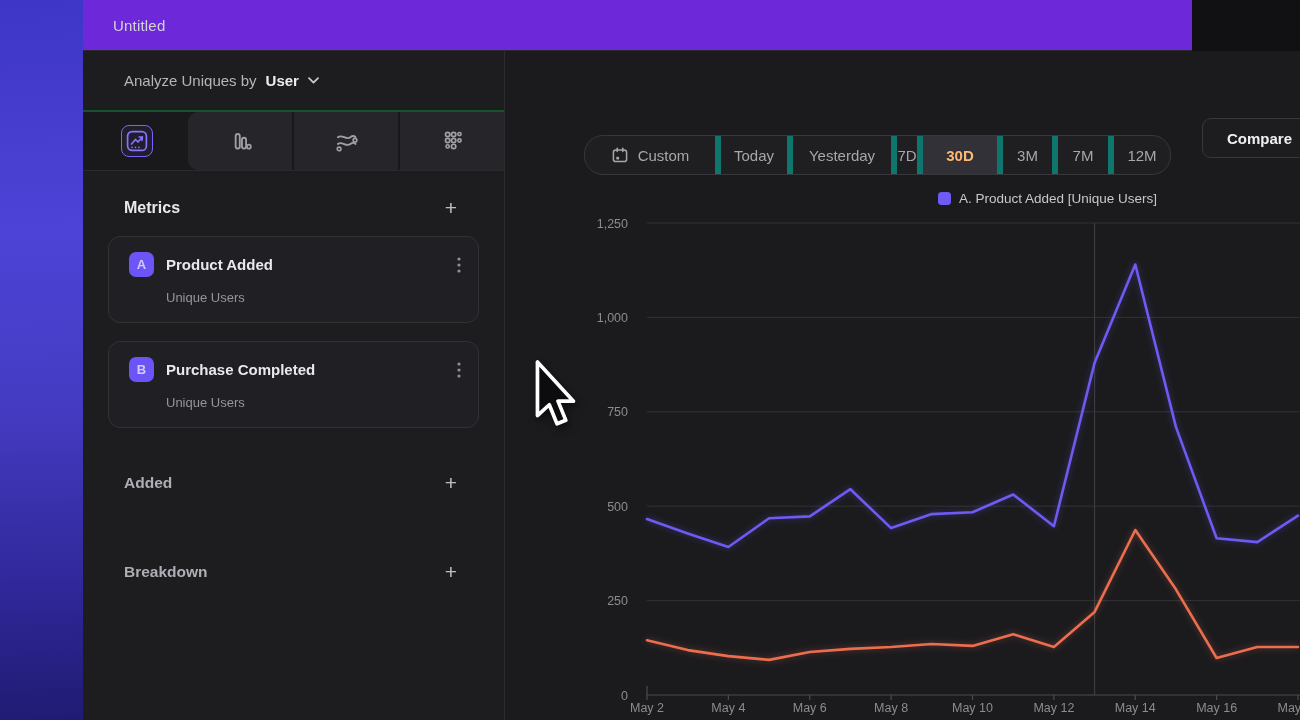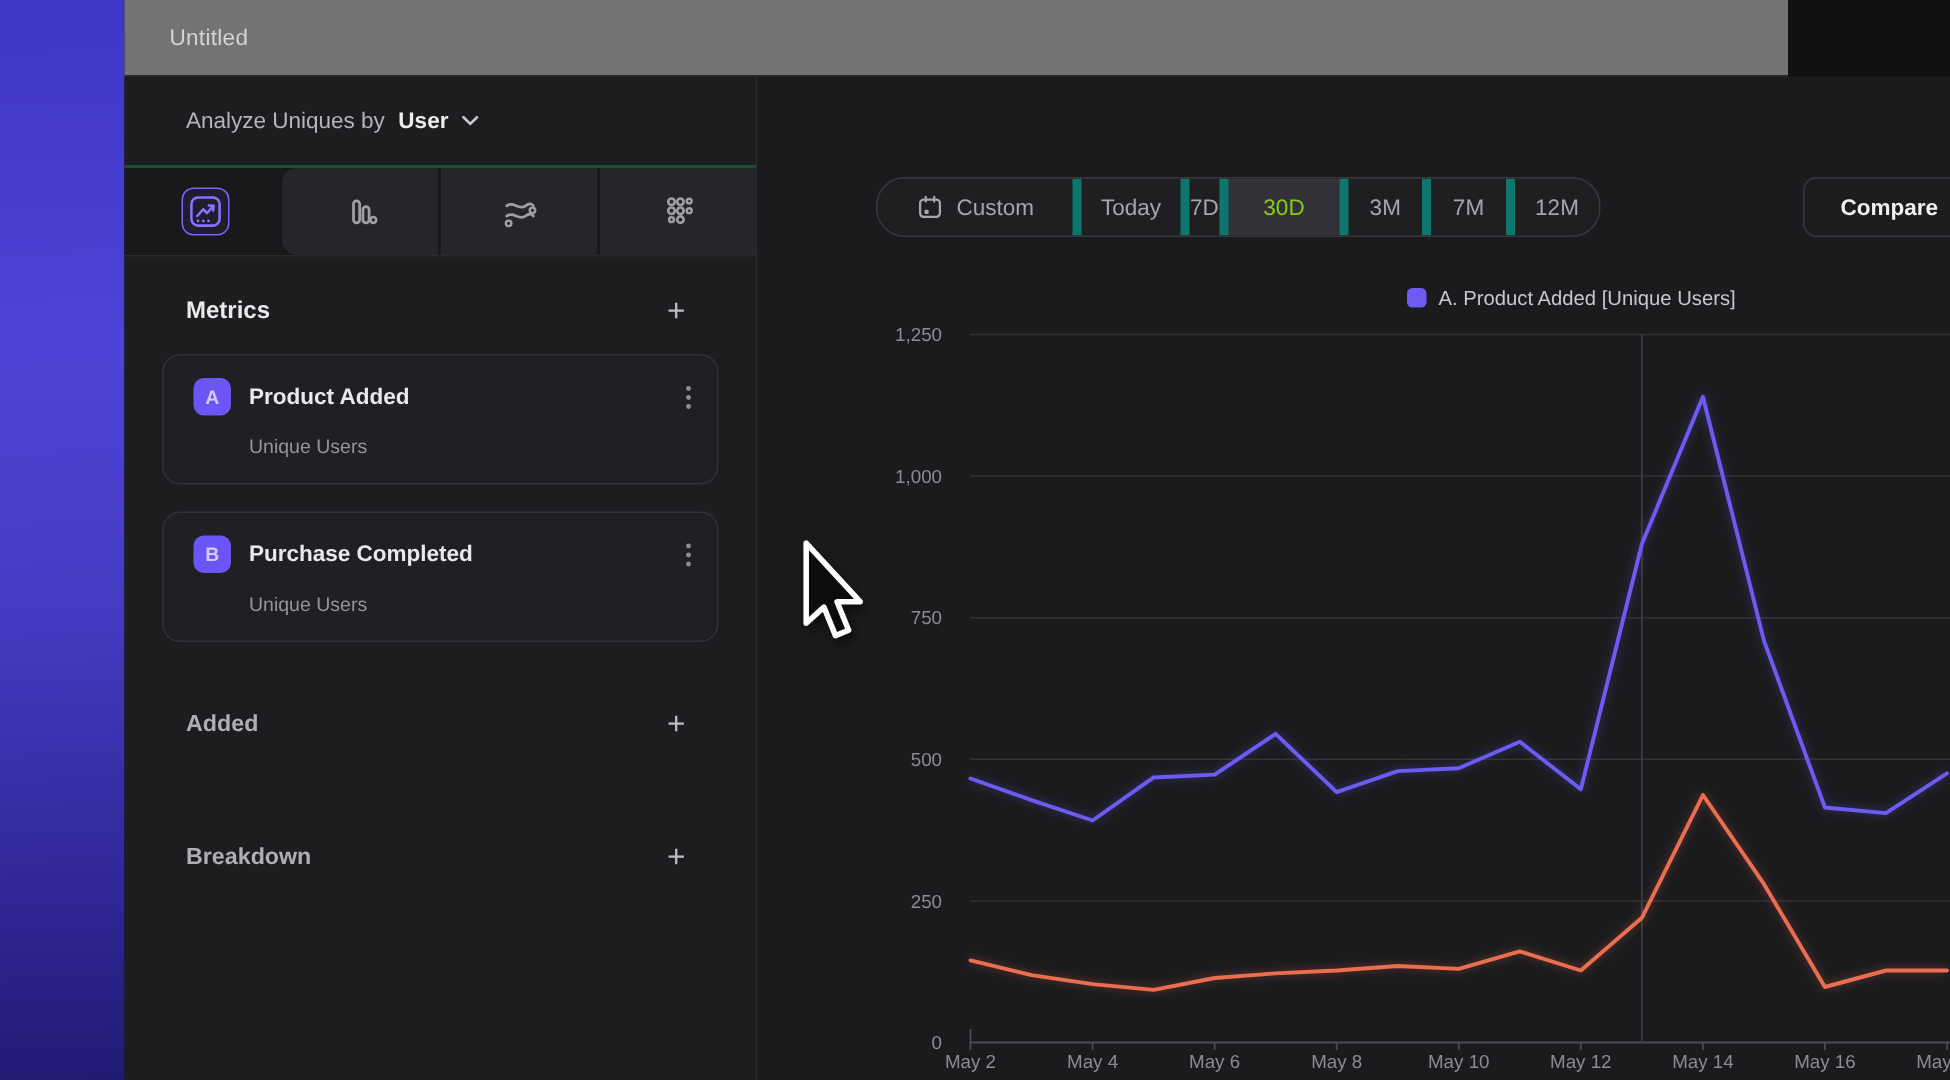--- a/index.html
+++ b/index.html
@@ -5,21 +5,21 @@
   * { margin:0; padding:0; box-sizing:border-box; }
   html,body { width:1300px; height:720px; overflow:hidden; background:#111113;
     font-family:"Liberation Sans", sans-serif; }
   .abs { position:absolute; }
 
   
   #gradient-strip { left:0; top:0; width:83px; height:720px;
     background:linear-gradient(178deg,#3e36c6 0%,#4d43d6 32%,#453cc4 55%,#2f2798 82%,#201b72 100%); }
 
   
-  #topbar { left:83px; top:0; width:1109px; height:51px; background:#737373;
+  #topbar { left:83px; top:0; width:1109px; height:51px; background:#6d28d9;
     border-bottom:1px solid #2a2a2d; display:flex; align-items:center; padding-left:30px; }
   #topbar .title { font-size:15px; color:#d4d4d8; font-weight:500; letter-spacing:.2px; }
 
   
   #sidebar { left:83px; top:51px; width:422px; height:669px; background:#1d1d20;
     border-right:1px solid #2c2c2f; }
   .analyze-row { height:61px; border-bottom:2px solid #14532d; display:flex;
     align-items:center; padding-left:41px; gap:9px; }
   .analyze-row .lbl { font-size:15px; color:#b4b4ba; }
   .analyze-row .val { font-size:15px; color:#ededef; font-weight:600; }
@@ -47,26 +47,26 @@
   .kebab { position:absolute; right:16px; top:19px; }
 
   .section-row { padding:0 47px 0 41px; display:flex; align-items:center;
     justify-content:space-between; }
   .section-row .t { font-size:15.5px; font-weight:600; color:#aeaeb5; }
   #filter-row { margin-top:44px; }
   #breakdown-row { margin-top:68px; }
 
   
   #main { left:505px; top:51px; width:795px; height:669px; background:#1b1b1e; overflow:hidden; }
-  .seg-control { position:absolute; left:79px; top:67px; height:40px; display:flex;
+  .seg-control { position:absolute; left:79px; top:84px; height:40px; display:flex;
     border:1px solid #38383c; border-radius:19px; background:#1f1f22; overflow:hidden; }
   .seg { display:flex; align-items:center; justify-content:center; gap:9px;
     font-size:15px; color:#a6a6ac; height:100%; }
   .seg + .seg { border-left:6px solid #0f766e; }
-  .seg.selected { background:#313137; color:#84cc16; font-weight:400; }
+  .seg.selected { background:#313137; color:#fdba74; font-weight:700; }
   #compare-btn { position:absolute; left:697px; top:67px; width:150px; height:40px;
     border:1px solid #38383c; border-radius:9px; color:#f0f0f2; font-weight:700;
     font-size:15px; display:flex; align-items:center; padding-left:24px; background:#1d1d20; }
 
   #legend { position:absolute; left:433px; top:140px; width:362px; height:20px;
     display:flex; align-items:flex-start; gap:18px; overflow:hidden; white-space:nowrap;flex-direction:column; }
   .legend-item { display:flex; align-items:center; gap:8px; flex:0 0 auto; }
   .swatch { width:13px; height:13px; border-radius:3.5px; flex:0 0 auto; }
   .legend-item .lt { font-size:13.5px; color:#c8c8cc; }
 
@@ -186,20 +186,23 @@
       <svg width="18" height="18" viewBox="0 0 18 18">
         <rect x="2.4" y="4" width="13.2" height="11.6" rx="2.4" fill="none" stroke="#a6a6ac" stroke-width="1.5"></rect>
         <line x1="6.2" y1="2.2" x2="6.2" y2="5.4" stroke="#a6a6ac" stroke-width="1.5" stroke-linecap="round"></line>
         <line x1="11.8" y1="2.2" x2="11.8" y2="5.4" stroke="#a6a6ac" stroke-width="1.5" stroke-linecap="round"></line>
         <rect x="5.3" y="10.8" width="2.8" height="2.8" rx="0.7" fill="#a6a6ac"></rect>
       </svg>
       <span>Custom</span>
     </div>
     <div class="seg" style="width:72px;">
         <span>Today</span>
+      </div>
+    <div class="seg" style="width:104px;">
+        <span>Yesterday</span>
       </div>
     <div class="seg" style="width:26px;">
         <span>7D</span>
       </div>
     <div class="seg selected" style="width:80px;">
         <span>30D</span>
       </div>
     <div class="seg" style="width:55px;">
         <span>3M</span>
       </div>

